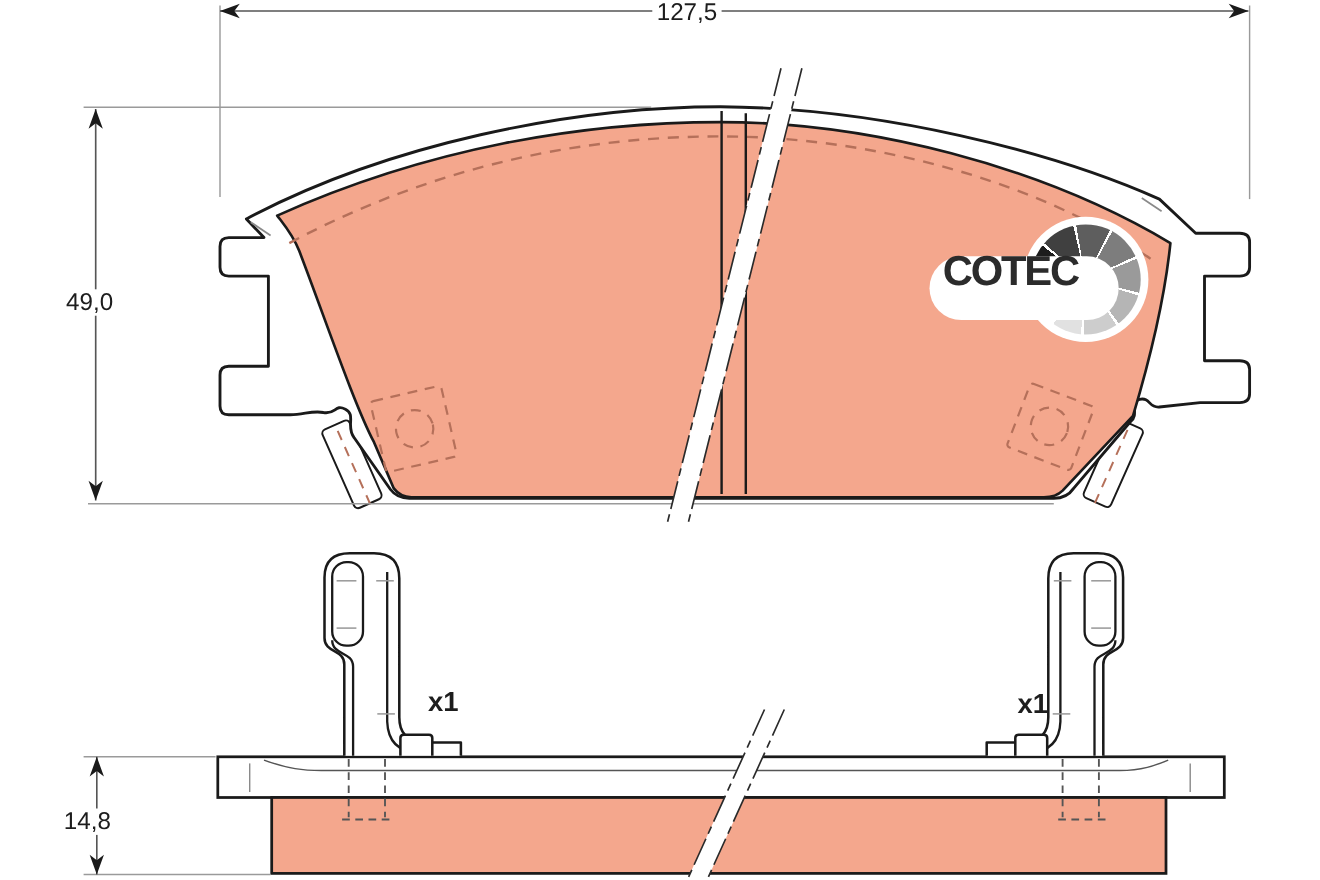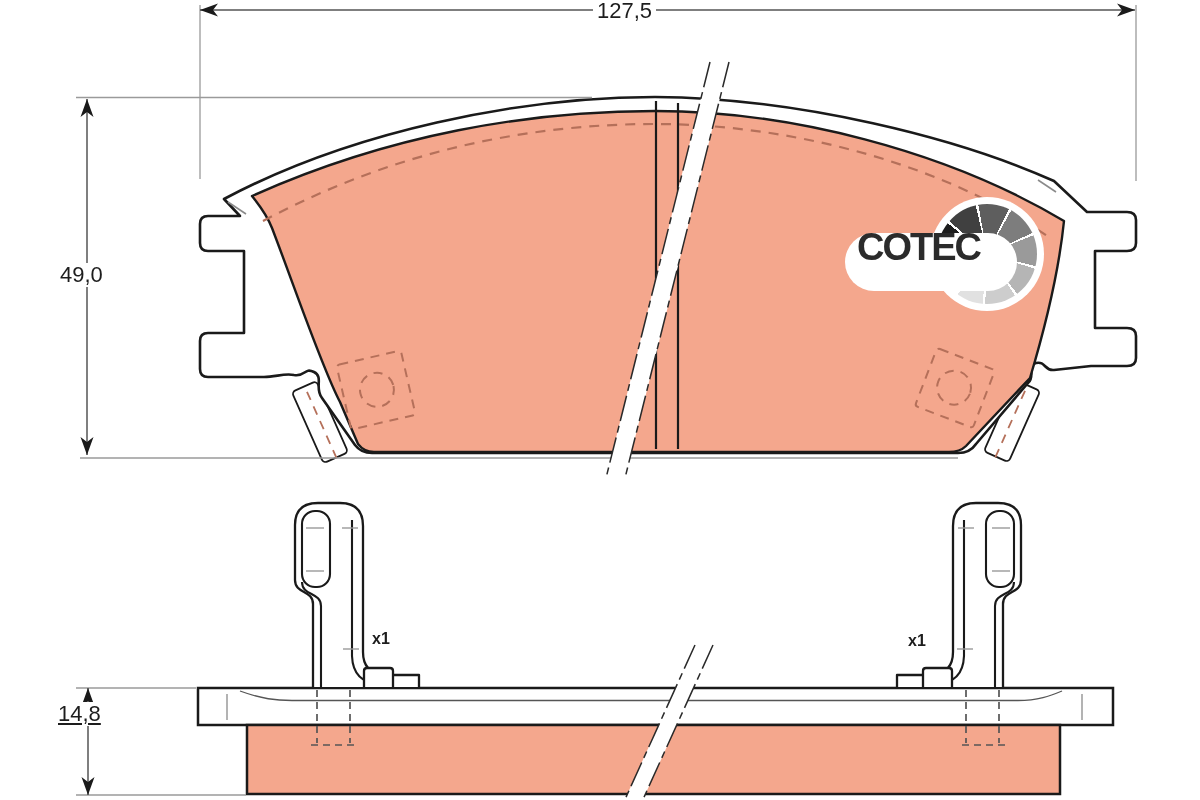--- a/index.html
+++ b/index.html
@@ -6,22 +6,22 @@
   #stage{
     position:relative;width:1200px;height:800px;background:#ffffff;overflow:hidden;
     font-family:"Liberation Sans","DejaVu Sans",sans-serif;
   }
   #linework{position:absolute;left:0;top:0;z-index:1;}
   .dim-label{
     position:absolute;z-index:2;background:#ffffff;color:#1d1d1d;
     font-size:22px;line-height:22px;padding:1px 4px;white-space:nowrap;
   }
   .qty-label{
-    position:absolute;z-index:2;color:#1d1d1d;font-size:16px;line-height:25px;
-    font-weight:bold;white-space:nowrap;
+    position:absolute;z-index:2;color:#1d1d1d;font-size:25px;line-height:25px;
+    font-weight:bold;white-space:nowrap;margin-left:17px;
   }
   
   .logo{position:absolute;left:845px;top:197px;width:212px;height:106px;z-index:2;}
   .logo .fan-bg{position:absolute;left:85px;top:0;width:114px;height:114px;border-radius:50%;background:#ffffff;}
   .logo .fan{
     position:absolute;left:92px;top:7px;width:100px;height:100px;border-radius:50%;
     background:conic-gradient(from 272deg,
       #1d1d1d 0deg 36deg,#ffffff 36deg 39deg,
       #404040 39deg 75deg,#ffffff 75deg 78deg,
       #5e5e5e 78deg 114deg,#ffffff 114deg 117deg,
@@ -171,21 +171,21 @@
         <polygon points="87,99 80.5,117 87,112 93.5,117"></polygon>
         <polygon points="87,455 80.5,437 87,442 93.5,437"></polygon>
         <polygon points="88,688 81.5,706 88,701 94.5,706"></polygon>
         <polygon points="88,795 81.5,777 88,782 94.5,777"></polygon>
       </g>
     </g>
   </svg>
 
   <div class="dim-label" style="left:593px;top:-1px;">127,5</div>
   <div class="dim-label" style="left:56px;top:263px;text-align:right;">49,0</div>
-  <div class="dim-label" style="left:54px;top:702px;text-decoration:underline;">14,8</div>
+  <div class="dim-label" style="left:54px;top:735px;">14,8</div>
 
   <div class="qty-label" style="left:372px;top:626px;">x1</div>
   <div class="qty-label" style="left:908px;top:628px;">x1</div>
 
   <div class="logo">
     <div class="fan-bg"></div>
     <div class="fan"></div>
     <div class="fan-hole"></div>
     <div class="pill"></div>
     <span class="brand">COTEC</span>

